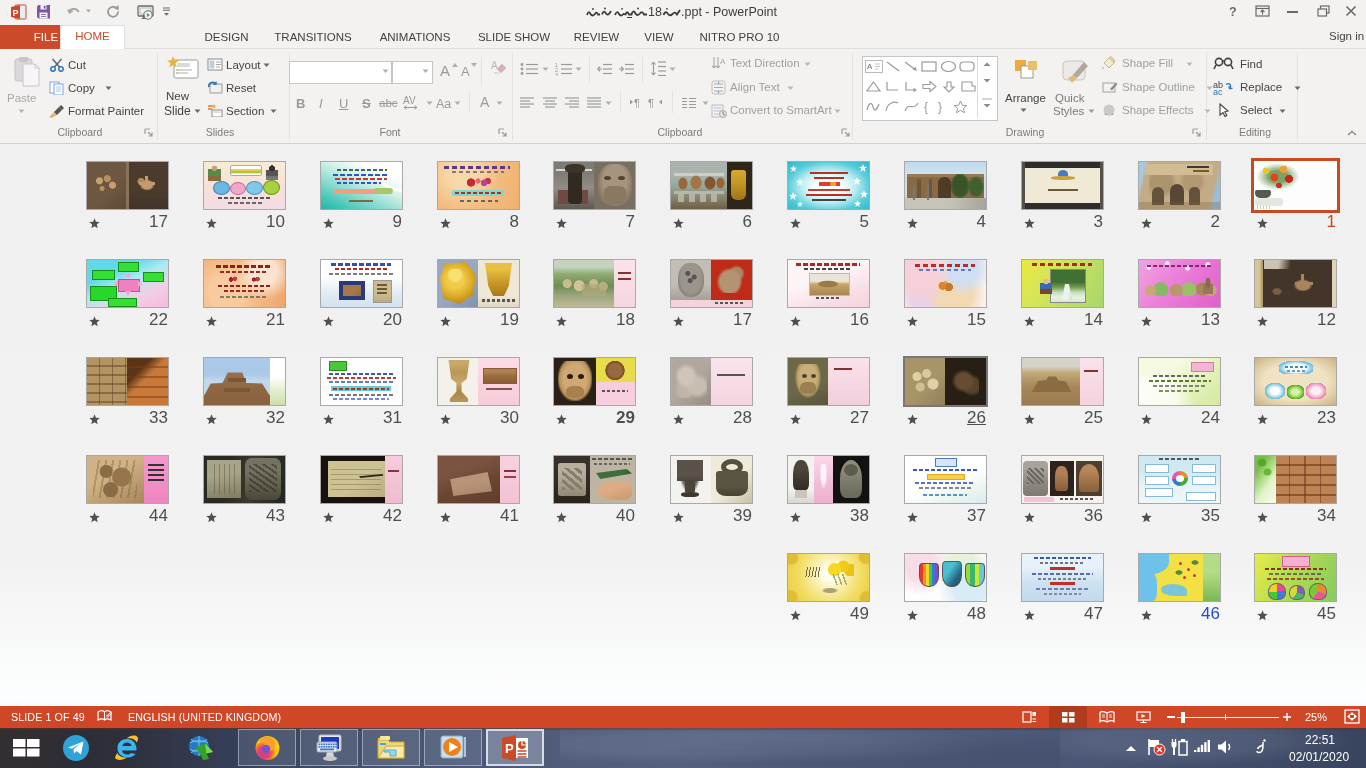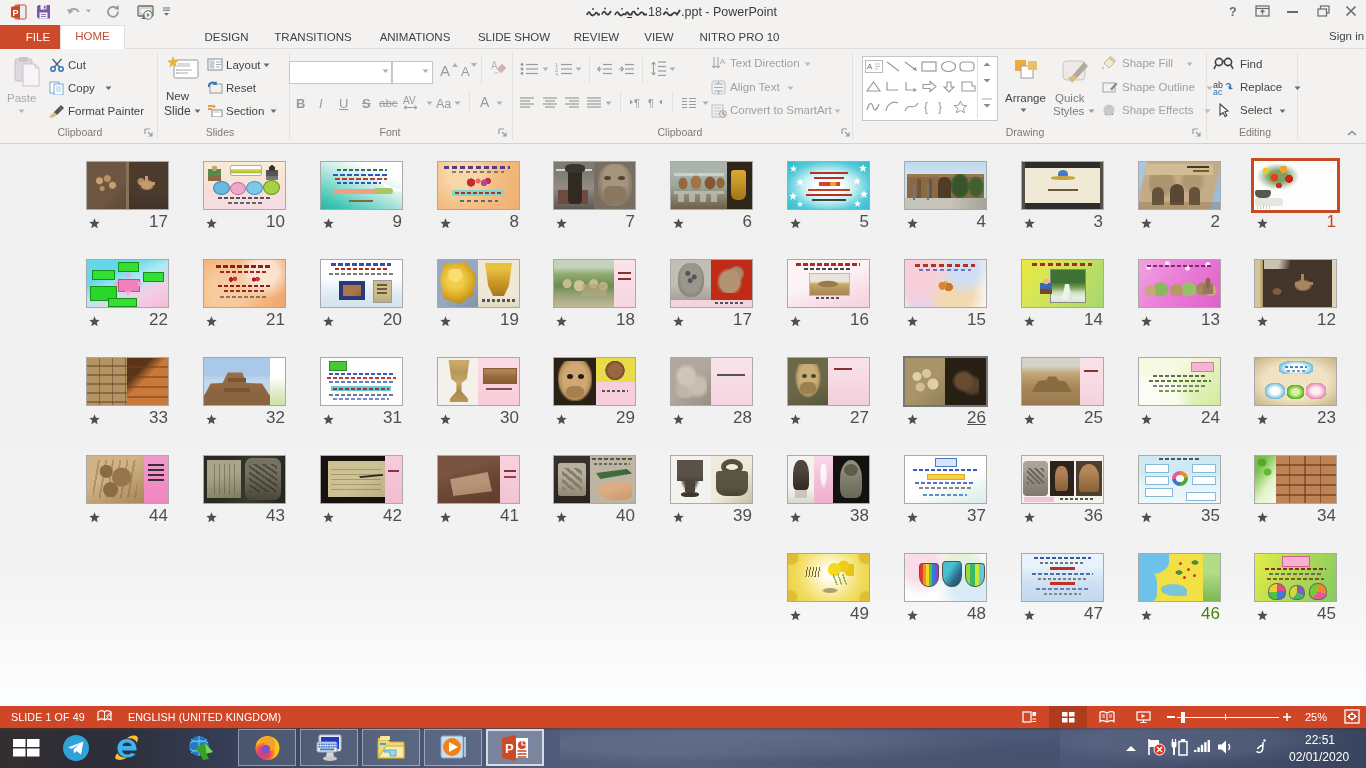--- a/index.html
+++ b/index.html
@@ -84,21 +84,21 @@
 <svg class="abs" style="left:1317px;top:5px;" width="13" height="12" viewBox="0 0 13 12">
     <rect x="3.5" y="1" width="8.5" height="7" fill="none" stroke="#696969" stroke-width="1.2"></rect>
     <rect x="1" y="4" width="8.5" height="7" fill="#f3f2f1" stroke="#696969" stroke-width="1.2"></rect>
   </svg>
 <svg class="abs" style="left:1345px;top:5px;" width="12" height="12" viewBox="0 0 12 12">
     <path d="M1.5 1.5 L10.5 10.5 M10.5 1.5 L1.5 10.5" stroke="#696969" stroke-width="1.6"></path>
   </svg>
 <div id="tabrow" class="abs"></div>
 <div id="tabline" class="abs"></div>
 <div class="abs" style="left:0px;top:25px;width:60px;height:24px;background:#cc4a29;"></div>
-<div class="tab" style="left:8px;width:60px;color:#fff;top:25px;height:24px;line-height:24px;">FILE</div>
+<div class="tab" style="left:16px;width:60px;color:#fff;top:25px;height:24px;line-height:24px;">FILE</div>
 <div class="abs" style="left:60px;top:25px;width:65px;height:24px;background:#fff;border:1px solid #e0dedd;border-bottom:none;box-sizing:border-box;"></div>
 <div class="tab" style="left:60px;width:65px;color:#c64d2b;top:25px;height:23px;line-height:23px;">HOME</div>
 <div class="tab" style="left:133px;width:53px;top:25px;margin-top:16px;">INSERT</div>
 <div class="tab" style="left:200px;width:53px;top:25px;">DESIGN</div>
 <div class="tab" style="left:270px;width:86px;top:25px;">TRANSITIONS</div>
 <div class="tab" style="left:372px;width:86px;top:25px;">ANIMATIONS</div>
 <div class="tab" style="left:474px;width:80px;top:25px;">SLIDE SHOW</div>
 <div class="tab" style="left:570px;width:53px;top:25px;">REVIEW</div>
 <div class="tab" style="left:637px;width:44px;top:25px;">VIEW</div>
 <div class="tab" style="left:695px;width:89px;top:25px;">NITRO PRO 10</div>
@@ -856,21 +856,21 @@
     <div style="left:13px;top:16px;width:6px;height:5px;background:#281c12;border-radius:50%;"></div>
     <div style="left:24px;top:16px;width:6px;height:5px;background:#281c12;border-radius:50%;"></div>
     <div style="left:42px;top:0px;width:39px;height:24px;background:#e8dc48;"></div>
     <div style="left:48px;top:3px;width:26px;height:19px;background:radial-gradient(circle at 50% 50%,#9a6840 0 40%,#7a4c28 58%,transparent 62%);"></div>
     <div style="left:42px;top:24px;width:39px;height:23px;background:#f6cede;"></div>
     <div style="left:48px;top:32px;width:26px;height:2px;background:repeating-linear-gradient(90deg,#555 0 3px,transparent 3px 5px);"></div>
   </div>
 <div class="star" style="left:556px;top:411px;"><svg width="11" height="11" viewBox="0 0 11 11">
       <path d="M5.5 0.3 L6.9 3.8 L10.7 4.1 L7.8 6.6 L8.7 10.3 L5.5 8.2 L2.3 10.3 L3.2 6.6 L0.3 4.1 L4.1 3.8 Z" fill="#4f4f4f"></path>
     </svg></div>
-<div class="num" style="left:554px;top:408px;color:#4e4e4e;">29</div>
+<div class="num" style="left:554px;top:408px;color:#4e4e4e;font-weight:bold;">29</div>
 <div class="th" style="left:670px;top:357px;background:#a8a098;">
     <div style="left:0px;top:0px;width:40px;height:47px;background:linear-gradient(135deg,#b0a89e 0 50%,#968e84);"></div>
     <div style="left:4px;top:6px;width:32px;height:34px;background:radial-gradient(ellipse at 35% 35%,#cec6b8 0 25%,transparent 40%),radial-gradient(ellipse at 70% 65%,#c6beb0 0 25%,transparent 40%),radial-gradient(ellipse at 30% 75%,#beb6a8 0 20%,transparent 35%);"></div>
     <div style="left:40px;top:0px;width:41px;height:47px;background:linear-gradient(180deg,#fae4ec 0,#f4d4e0 100%);"></div>
     <div style="left:46px;top:16px;width:28px;height:2px;background:#555;"></div>
   </div>
 <div class="star" style="left:673px;top:411px;"><svg width="11" height="11" viewBox="0 0 11 11">
       <path d="M5.5 0.3 L6.9 3.8 L10.7 4.1 L7.8 6.6 L8.7 10.3 L5.5 8.2 L2.3 10.3 L3.2 6.6 L0.3 4.1 L4.1 3.8 Z" fill="#4f4f4f"></path>
     </svg></div>
 <div class="num" style="left:671px;top:408px;color:#4e4e4e;">28</div>
@@ -1109,21 +1109,21 @@
     <div style="left:40px;top:8px;width:3px;height:3px;background:#c04028;border-radius:50%;"></div>
     <div style="left:48px;top:14px;width:3px;height:3px;background:#c04028;border-radius:50%;"></div>
     <div style="left:54px;top:20px;width:3px;height:3px;background:#c04028;border-radius:50%;"></div>
     <div style="left:44px;top:22px;width:3px;height:3px;background:#c04028;border-radius:50%;"></div>
     <div style="left:52px;top:6px;width:8px;height:5px;background:radial-gradient(ellipse,#5a8a38 0 55%,transparent 70%);"></div>
     <div style="left:36px;top:16px;width:8px;height:5px;background:radial-gradient(ellipse,#5a8a38 0 55%,transparent 70%);"></div>
   </div>
 <div class="star" style="left:1141px;top:607px;"><svg width="11" height="11" viewBox="0 0 11 11">
       <path d="M5.5 0.3 L6.9 3.8 L10.7 4.1 L7.8 6.6 L8.7 10.3 L5.5 8.2 L2.3 10.3 L3.2 6.6 L0.3 4.1 L4.1 3.8 Z" fill="#4f4f4f"></path>
     </svg></div>
-<div class="num" style="left:1139px;top:604px;color:#4d7c0f;">46</div>
+<div class="num" style="left:1139px;top:604px;color:#1d4ed8;">46</div>
 <div class="th" style="left:1254px;top:553px;background:linear-gradient(115deg,#e4ee46 0,#b9dc52 40%,#86cc5e 100%);">
     <div style="left:27px;top:2px;width:26px;height:9px;background:#f6b0d2;border:1px solid #d06090;"></div>
     <div style="left:10px;top:14px;width:61px;height:2px;background:repeating-linear-gradient(90deg,#8a3020 0 4px,transparent 4px 6px);"></div>
     <div style="left:14px;top:19px;width:53px;height:2px;background:repeating-linear-gradient(90deg,#555 0 4px,transparent 4px 6px);opacity:.8;"></div>
     <div style="left:12px;top:24px;width:57px;height:2px;background:repeating-linear-gradient(90deg,#8a3020 0 4px,transparent 4px 6px);opacity:.8;"></div>
     <div style="left:13px;top:29px;width:16px;height:15px;background:conic-gradient(#e84898 0 25%,#4878d8 25% 50%,#48c838 50% 75%,#f0d028 75%);border-radius:48% 48% 40% 40%;border:1px solid #666;"></div>
     <div style="left:34px;top:31px;width:14px;height:13px;background:conic-gradient(#8858c8 0 30%,#48b868 30% 60%,#d8d838 60%);border-radius:48% 48% 40% 40%;border:1px solid #666;"></div>
     <div style="left:54px;top:29px;width:16px;height:15px;background:conic-gradient(#f08828 0 30%,#e85898 30% 60%,#78c838 60%);border-radius:48% 48% 40% 40%;border:1px solid #666;"></div>
   </div>
 <div class="star" style="left:1257px;top:607px;"><svg width="11" height="11" viewBox="0 0 11 11">

